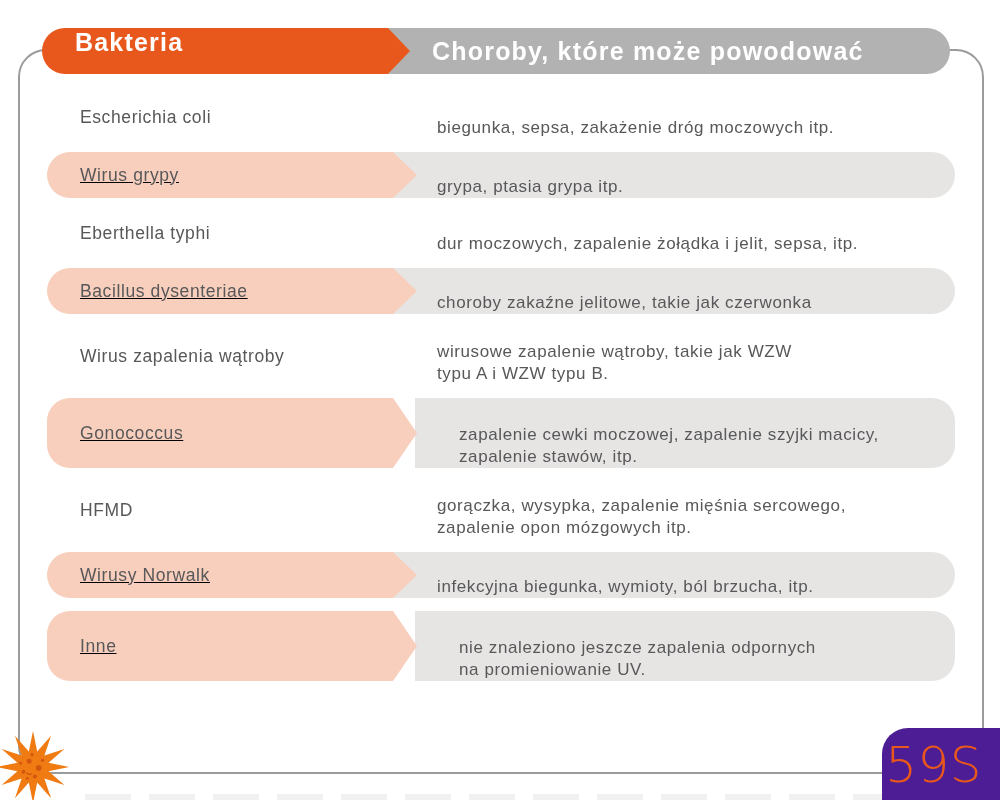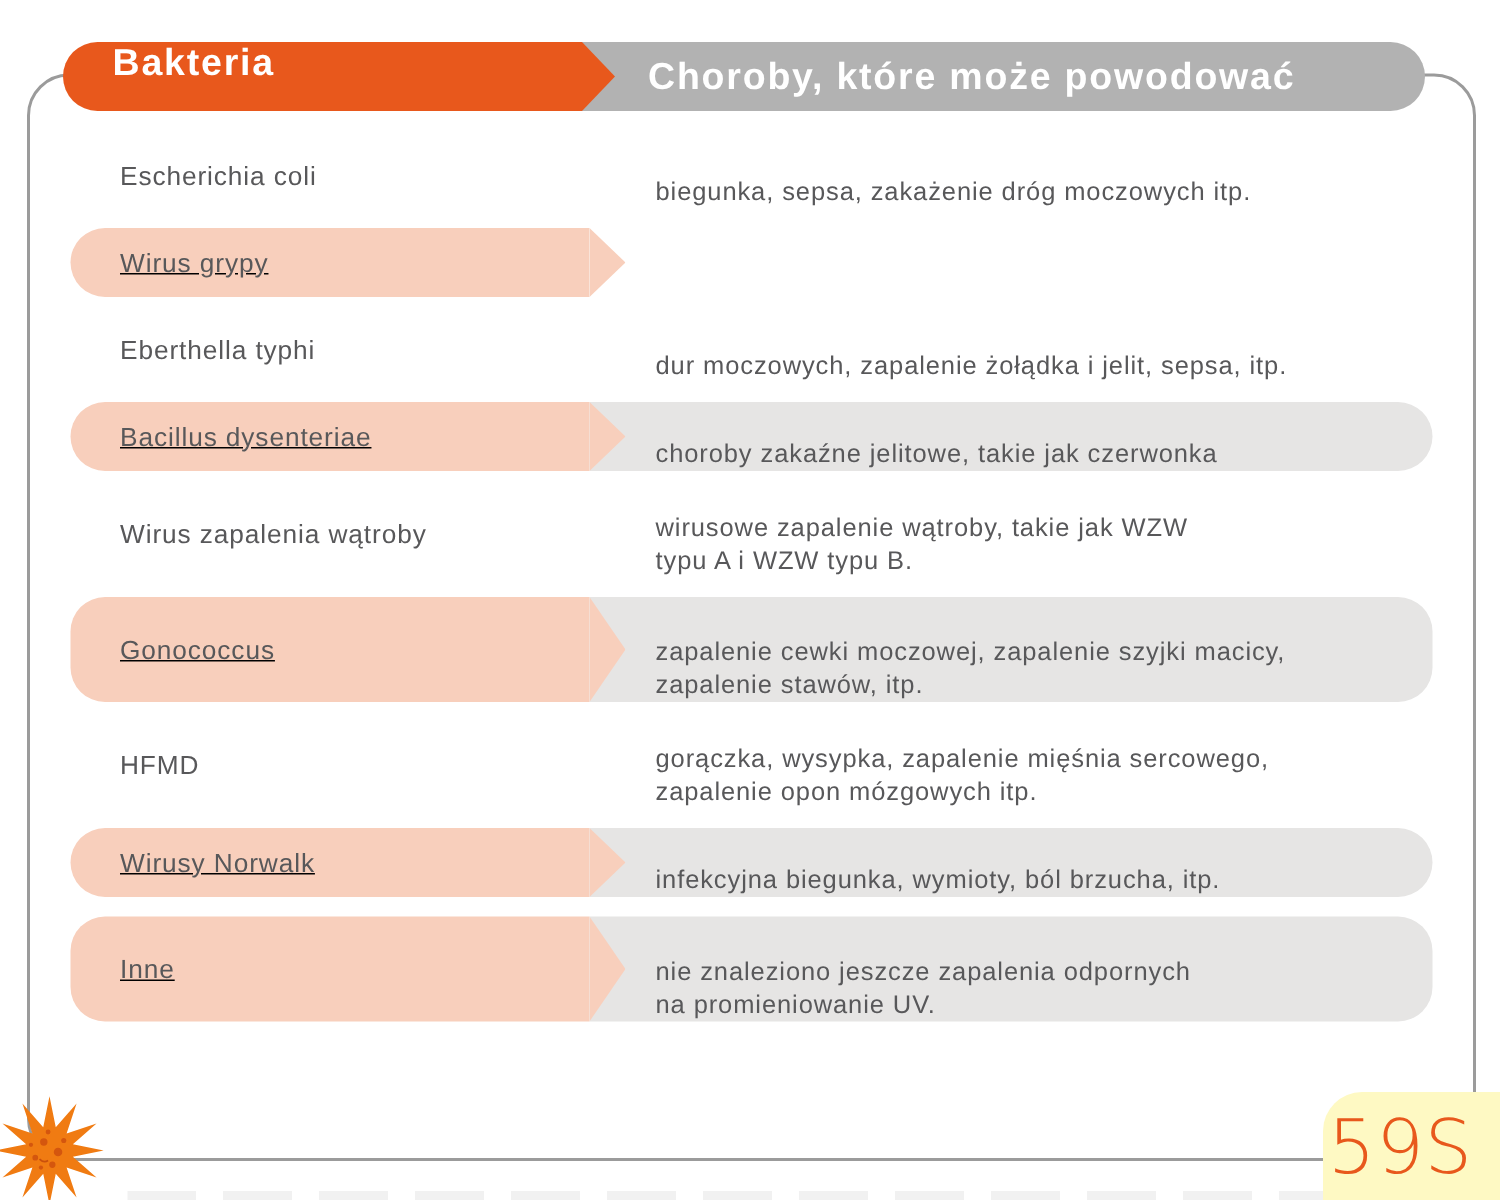--- a/index.html
+++ b/index.html
@@ -18,35 +18,35 @@
     background:var(--accent-orange,#e8581c);clip-path:polygon(0 0,100% 50%,0 100%);}
   .header-right{flex:1;background:var(--header-gray,#b2b2b2);border-radius:0 23px 23px 0;
     display:flex;align-items:center;padding-left:44px;box-sizing:border-box;z-index:1;}
   .header-text{color:#fff;font-size:25px;font-weight:bold;letter-spacing:1.2px;white-space:nowrap;}
 
   
   .rows{position:absolute;left:47px;top:95px;width:908px;z-index:2;}
   .row{display:flex;min-height:44px;margin-bottom:13px;}
   .row.band{min-height:46px;}
   .row.two{min-height:58px;}
-  .row.band.two{min-height:70px;}
+  .row.band.two{min-height:70px;gap:22px;}
   .cell-left{position:relative;width:346px;display:flex;align-items:center;
     padding-left:33px;box-sizing:border-box;z-index:2;}
   .row.band .cell-left{background:var(--band-pink,#f8cfbc);border-radius:23px 0 0 23px;text-decoration:underline;}
   .row.band .cell-left::after{content:"";position:absolute;left:100%;top:0;width:24px;height:100%;
     background:var(--band-pink,#f8cfbc);clip-path:polygon(0 0,100% 50%,0 100%);}
   .cell-right{flex:1;display:flex;align-items:flex-end;padding-left:44px;padding-right:20px;
     box-sizing:border-box;z-index:1;}
   .row.band .cell-right{background:var(--row-gray,#e6e5e4);border-radius:0 23px 23px 0;}
   .name{font-size:17.5px;color:var(--text-gray,#58585a);letter-spacing:0.6px;white-space:nowrap;}
   .diseases{font-size:17px;color:var(--text-gray,#58585a);letter-spacing:0.6px;
     line-height:22px;white-space:pre-line;}
 
   
-  .logo-box{position:absolute;right:0;bottom:0;width:118px;height:72px;background:#fef9c3;
+  .logo-box{position:absolute;right:0;bottom:0;width:118px;height:72px;background:#4c1d95;
     border-top-left-radius:26px;z-index:5;display:flex;align-items:flex-end;justify-content:flex-end;
     padding:0 18px 10px 0;box-sizing:border-box;}
   .logo-text{font-family:"DejaVu Sans",sans-serif;font-weight:200;font-size:50px;line-height:50px;
     color:var(--accent-orange,#e8581c);letter-spacing:0.5px;}
 
   
   .virus{position:absolute;left:-5px;top:729px;width:76px;height:76px;z-index:6;}
 
   
   .cutoff-strip{position:absolute;left:85px;right:40px;bottom:0;height:6px;z-index:1;
@@ -74,20 +74,23 @@
         <span class="name">Escherichia coli</span>
       </div>
       <div class="cell-right">
         <span class="diseases">biegunka, sepsa, zakażenie dróg moczowych itp.</span>
       </div>
     </div>
 
     <div class="row band">
       <div class="cell-left">
         <span class="name">Wirus grypy</span>
+      </div>
+      <div class="cell-right">
+        <span class="diseases">grypa, ptasia grypa itp.</span>
       </div>
     </div>
 
     <div class="row">
       <div class="cell-left">
         <span class="name">Eberthella typhi</span>
       </div>
       <div class="cell-right">
         <span class="diseases">dur moczowych, zapalenie żołądka i jelit, sepsa, itp.</span>
       </div>

